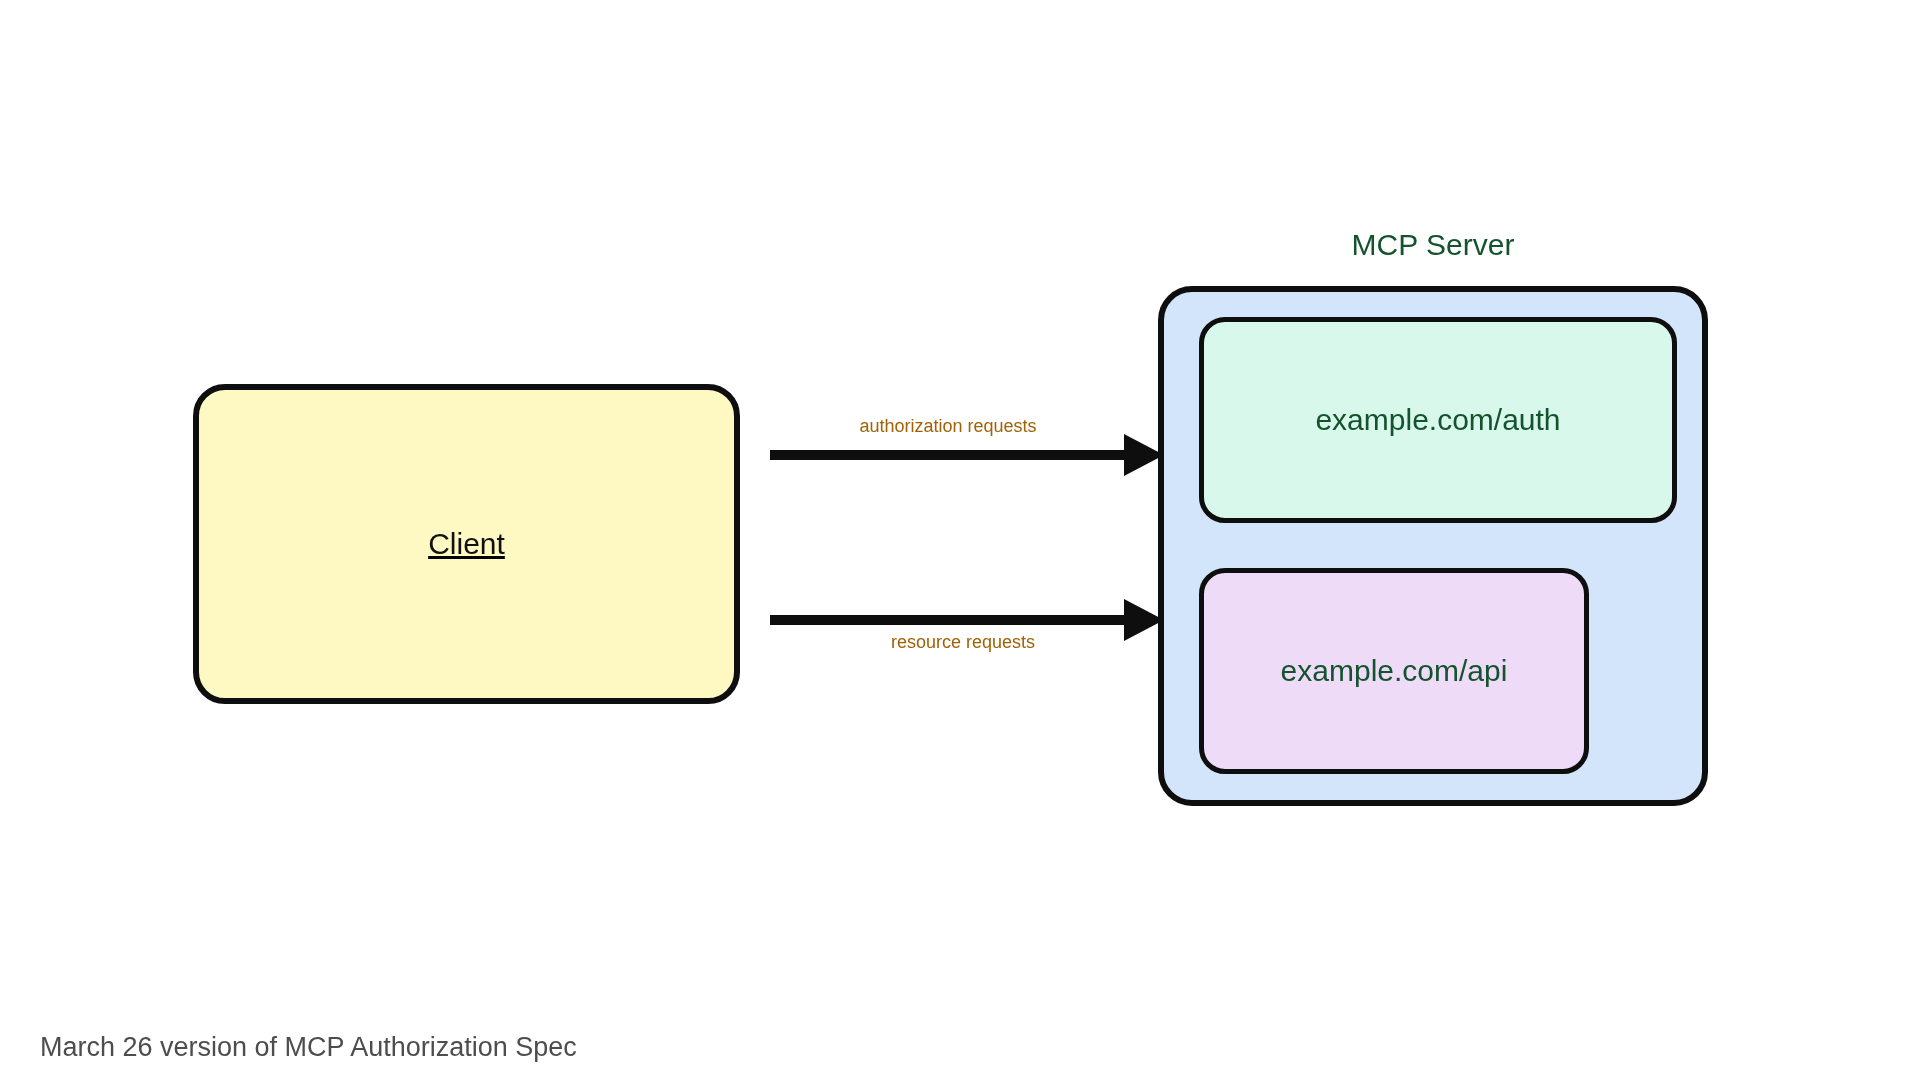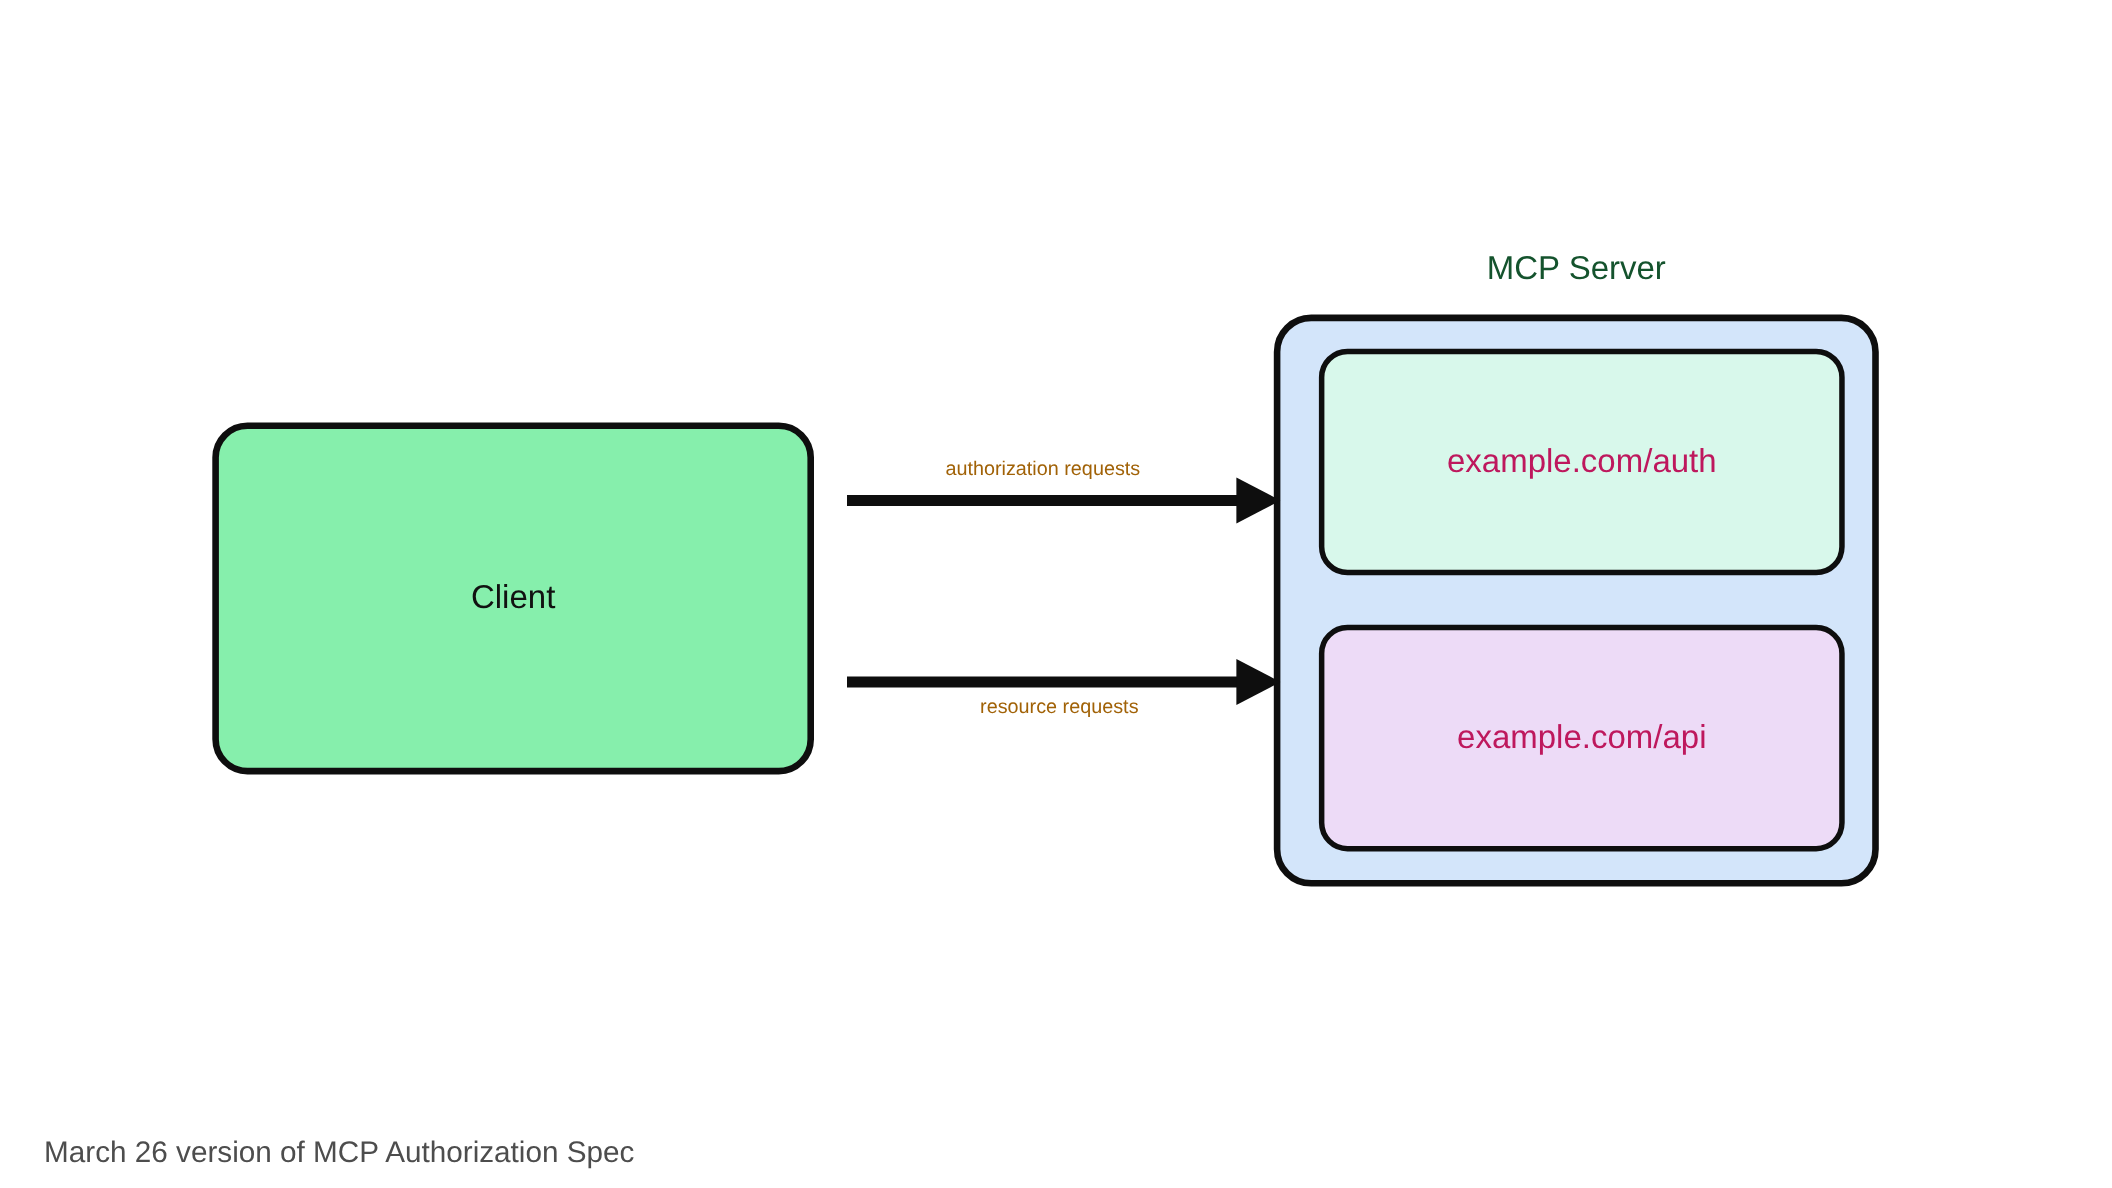--- a/index.html
+++ b/index.html
@@ -48,32 +48,32 @@
   }
   .endpoint {
     position: absolute;
     box-sizing: border-box;
     border: 5px solid #0e0e0e;
     border-radius: 26px;
     display: flex;
     align-items: center;
     justify-content: center;
     font-size: 30px;
-    color: #be185d;
+    color: #14532d;
   }
   #auth-box {
     left: 1199px;
     top: 317px;
     width: 478px;
     height: 206px;
   }
   #api-box {
     left: 1199px;
     top: 568px;
-    width: 478px;
+    width: 390px;
     height: 206px;
   }
   #client-label {
     font-size: 30px;
     color: #111111;
   }
   .arrow-shaft {
     position: absolute;
     height: 10px;
     background: #0e0e0e;
@@ -114,21 +114,21 @@
     top: 1032px;
     font-size: 27px;
     color: #4d4d4d;
   }
 </style>
 </head>
 <body>
 
 <div id="canvas">
 
-  <div id="client-box" class="node" style="background-color: #86efac;">
+  <div id="client-box" class="node" style="background-color: #fef9c3; text-decoration: underline;">
     <span id="client-label">Client</span>
   </div>
 
   <div id="server-title">MCP Server</div>
 
   <div id="server-box" class="node" style="background-color: rgb(211, 229, 250);"></div>
 
   <div id="auth-box" class="endpoint" style="background-color: rgb(216, 248, 235);">
     <span>example.com/auth</span>
   </div>

